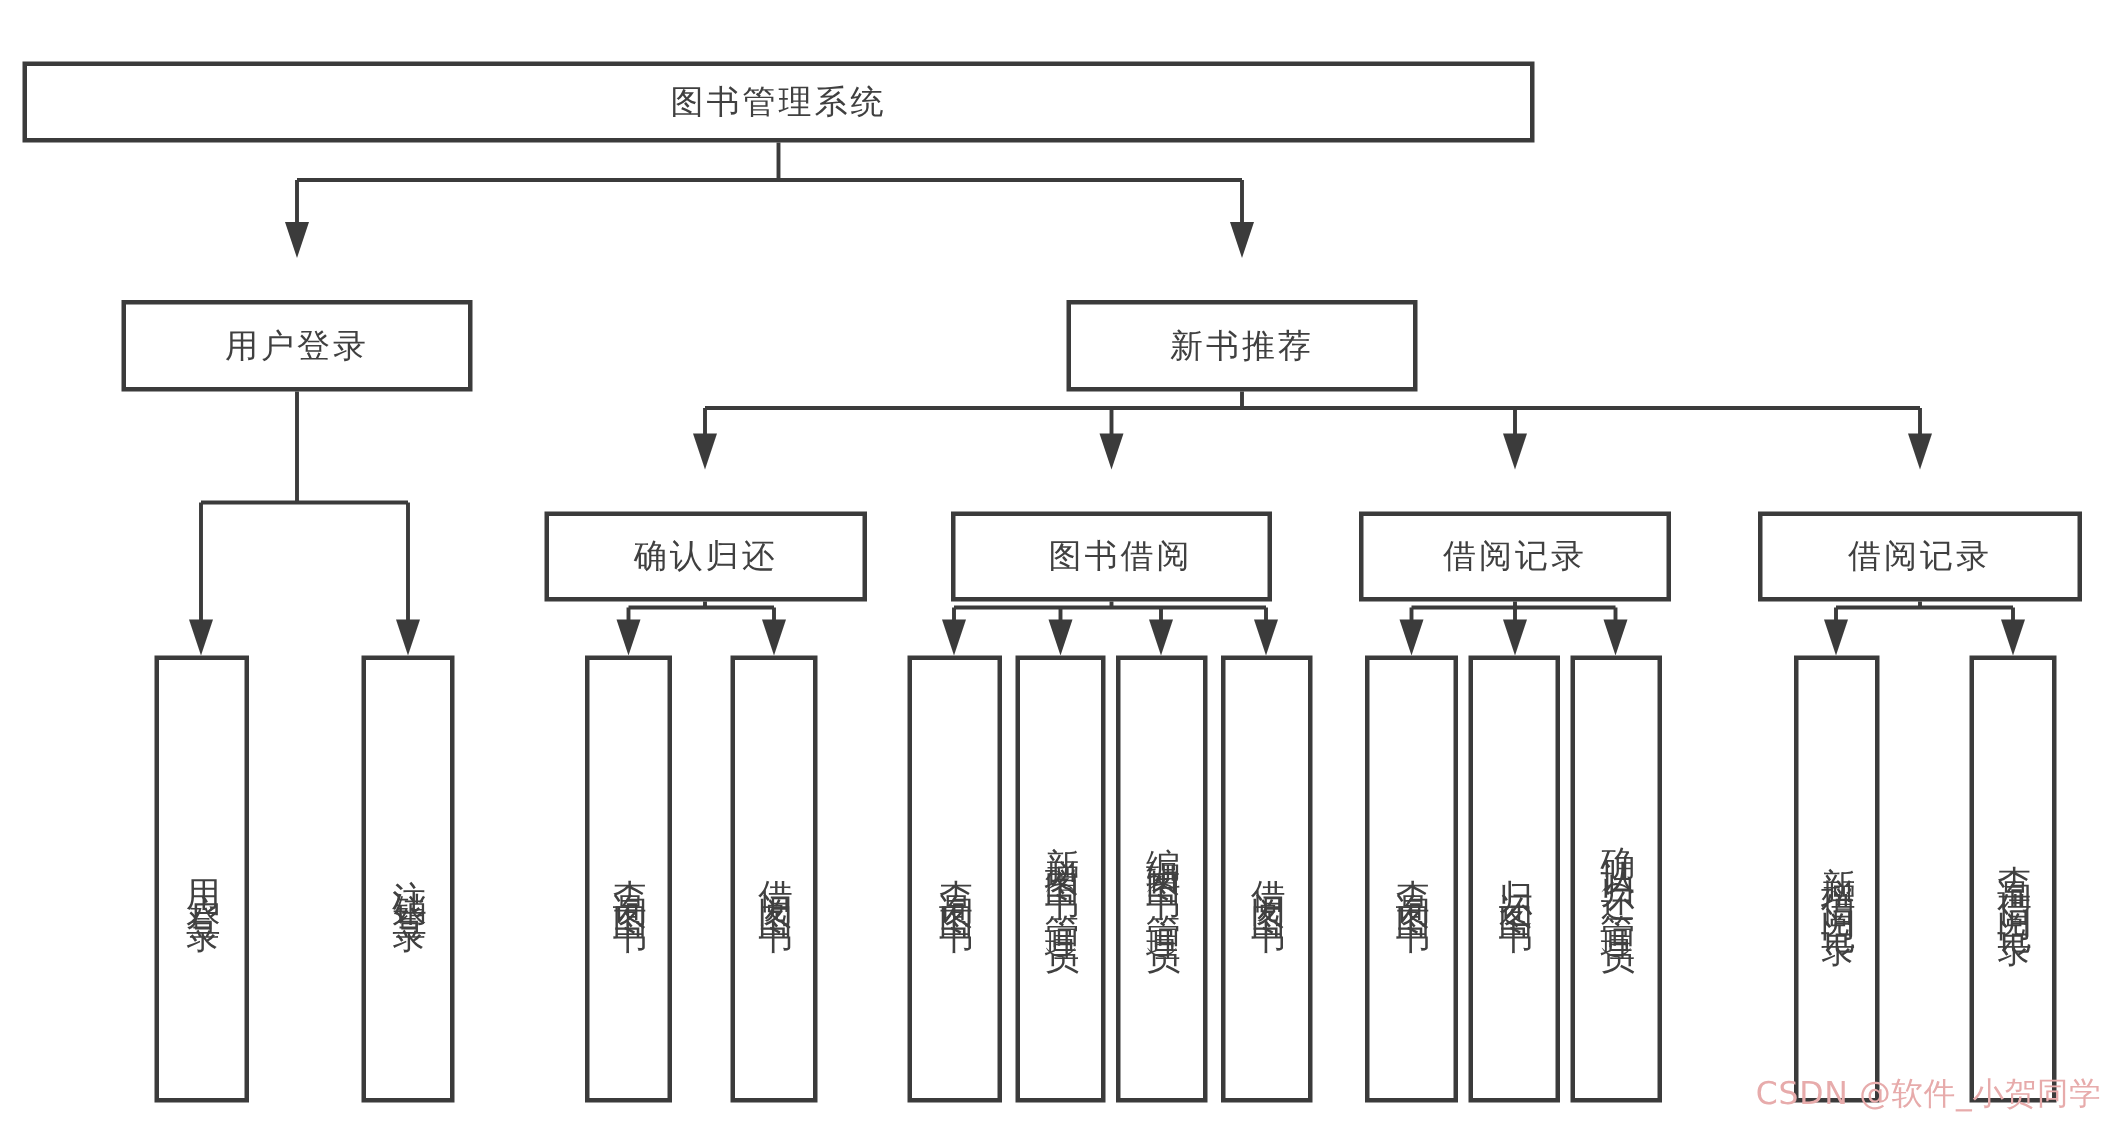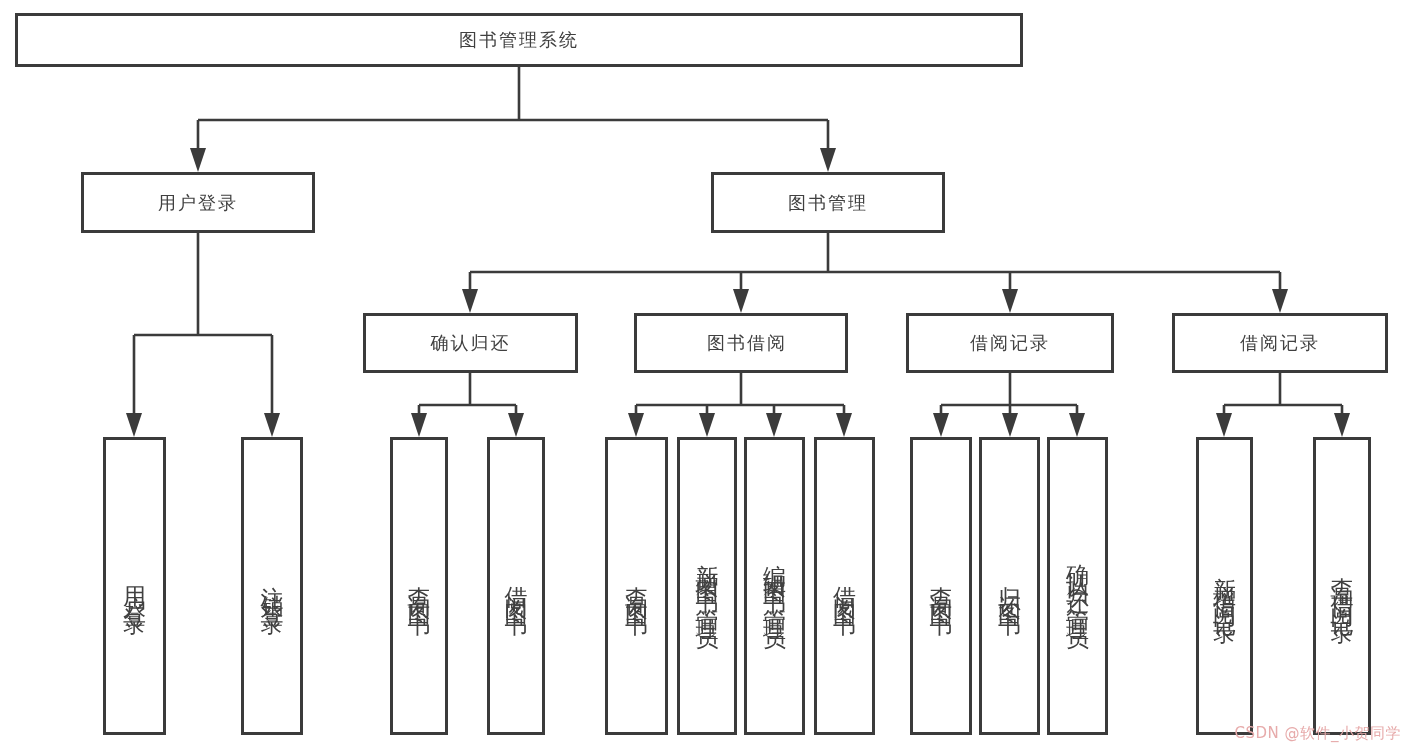--- a/index.html
+++ b/index.html
@@ -30,35 +30,36 @@
     position: absolute;
     box-sizing: border-box;
     background: #ffffff;
     border: 3px solid #3b3b3b;
     display: flex;
     align-items: center;
     justify-content: center;
     color: #404040;
   }
   .node.h {
-    font-size: 18px;
+    font-size: 22px;
     letter-spacing: 2px;
+    margin-top: 28px;
   }
   .node.v {
     writing-mode: vertical-rl;
     text-orientation: mixed;
     font-size: 23px;
     letter-spacing: 9px;
     line-height: 1;
   }
   .watermark {
     position: absolute;
     right: 4px;
     bottom: 4px;
-    font-size: 15px;
+    font-size: 21px;
     letter-spacing: 0.5px;
     color: #e7abab;
     z-index: 5;
     white-space: nowrap;
   }
 </style>
 </head>
 <body>
 
 <div class="canvas">
@@ -102,21 +103,21 @@
     <g>
       <path d="M1280 373 V405 M1224 405 H1342 M1224 405 V415 M1342 405 V415"></path>
       <polygon points="1216,413 1232,413 1224,437"></polygon>
       <polygon points="1334,413 1350,413 1342,437"></polygon>
     </g>
   </svg>
 
   <div class="node h" style="left:15px; top:13px; width:1008px; height:54px;">图书管理系统</div>
 
   <div class="node h" style="left:81px; top:172px; width:234px; height:61px;">用户登录</div>
-  <div class="node h" style="left:711px; top:172px; width:234px; height:61px;">图书管理</div>
+  <div class="node h" style="left:711px; top:172px; width:234px; height:61px;">新书推荐</div>
 
   <div class="node h" style="left:363px; top:313px; width:215px; height:60px;">确认归还</div>
   <div class="node h" style="left:634px; top:313px; width:214px; height:60px;padding-left:12px;">图书借阅</div>
   <div class="node h" style="left:906px; top:313px; width:208px; height:60px;">借阅记录</div>
   <div class="node h" style="left:1172px; top:313px; width:216px; height:60px;">借阅记录</div>
 
   <div class="node v" style="left:103px; top:437px; width:63px; height:298px;">用户登录</div>
   <div class="node v" style="left:241px; top:437px; width:62px; height:298px;">注销登录</div>
 
   <div class="node v" style="left:390px; top:437px; width:58px; height:298px;">查询图书</div>

